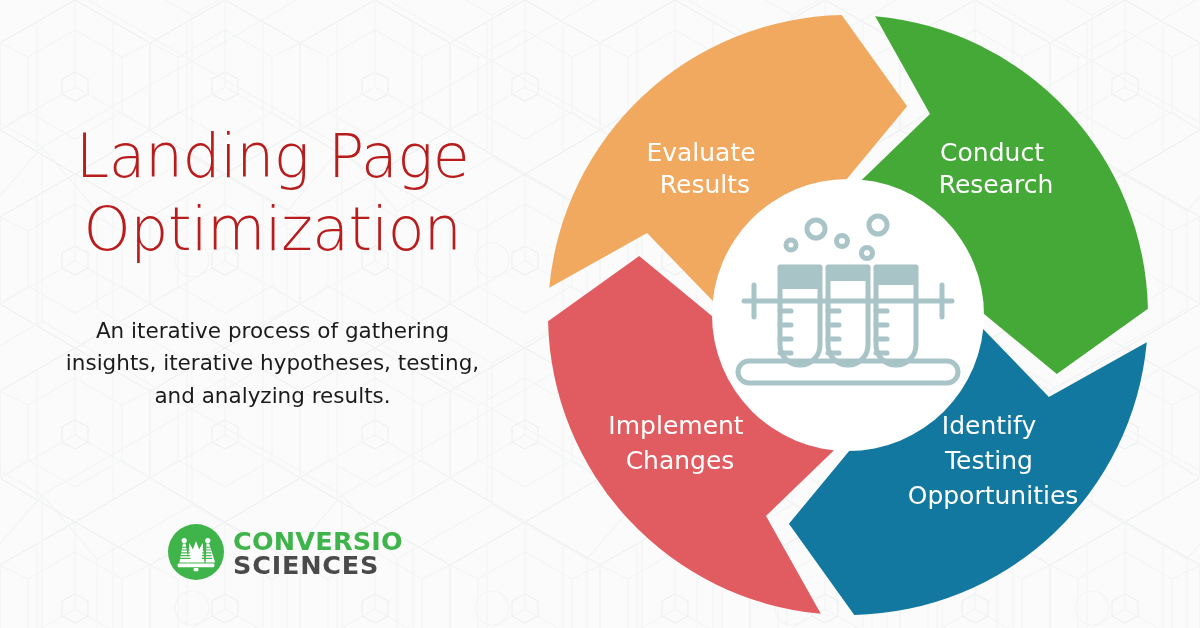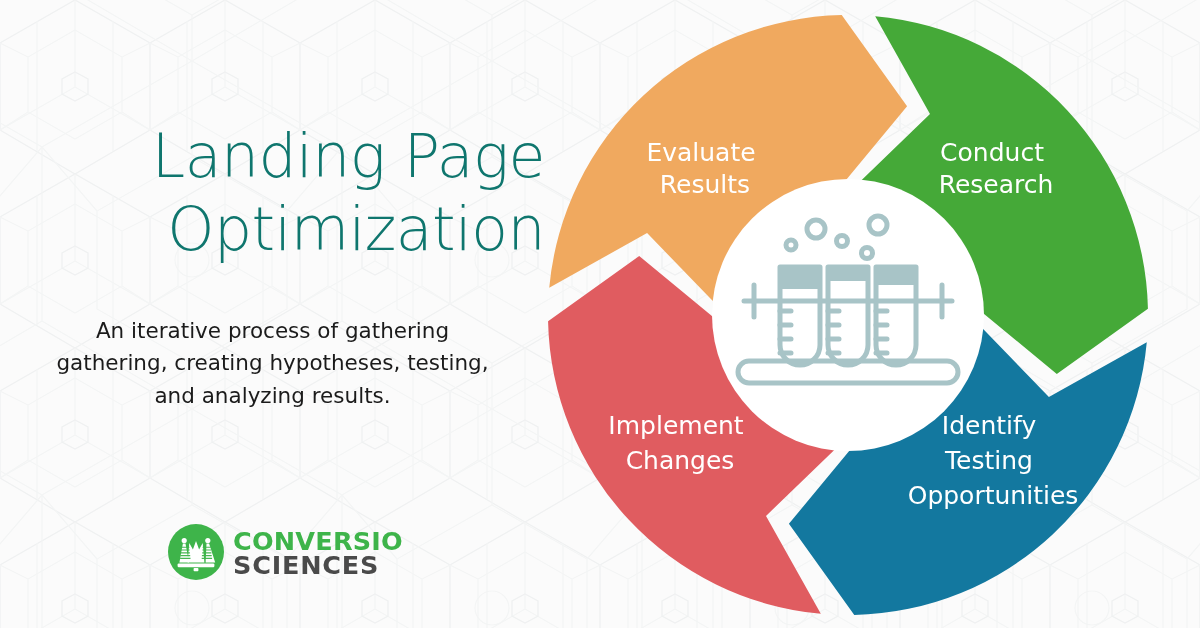--- a/index.html
+++ b/index.html
@@ -32,26 +32,26 @@
     left: 0;
     top: 0;
     width: 545px;
     height: 628px;
   }
   #page-title {
     position: absolute;
     left: 0;
     top: 120px;
     width: 545px;
-    text-align: right;
+    text-align: center;
     font-size: 60px;
     line-height: 1.22;
     font-weight: 300;
     letter-spacing: -0.5px;
-    color: #0f766e;
+    color: #b91c1c;
     font-family: "DejaVu Sans", sans-serif;
     white-space: pre-line;
   }
   #page-subtitle {
     position: absolute;
     left: 50px;
     top: 315px;
     width: 445px;
     text-align: center;
     font-size: 21.5px;
@@ -148,21 +148,21 @@
     </defs>
     <rect x="0" y="0" width="1200" height="628" fill="url(#isoHex)"></rect>
     <rect x="0" y="0" width="1200" height="628" fill="url(#isoHex2)"></rect>
     <rect x="0" y="0" width="1200" height="628" fill="#fbfbfb" opacity="0.35"></rect>
   </svg>
 
   <div id="left-col">
     <div id="page-title">Landing Page
 Optimization</div>
     <div id="page-subtitle">An iterative process of gathering
-gathering, creating hypotheses, testing,
+insights, iterative hypotheses, testing,
 and analyzing results.</div>
   </div>
 
   <div id="logo">
     <svg id="logo-mark" width="56" height="56" viewBox="0 0 56 56" xmlns="http://www.w3.org/2000/svg">
       <circle cx="28" cy="28" r="28" fill="#3eb44a"></circle>
 
       <g fill="#ffffff">
 
         <path d="M13.6 16.5 a2.6 2.6 0 1 1 5.2 0 a2.6 2.6 0 0 1 -5.2 0 Z"></path>

